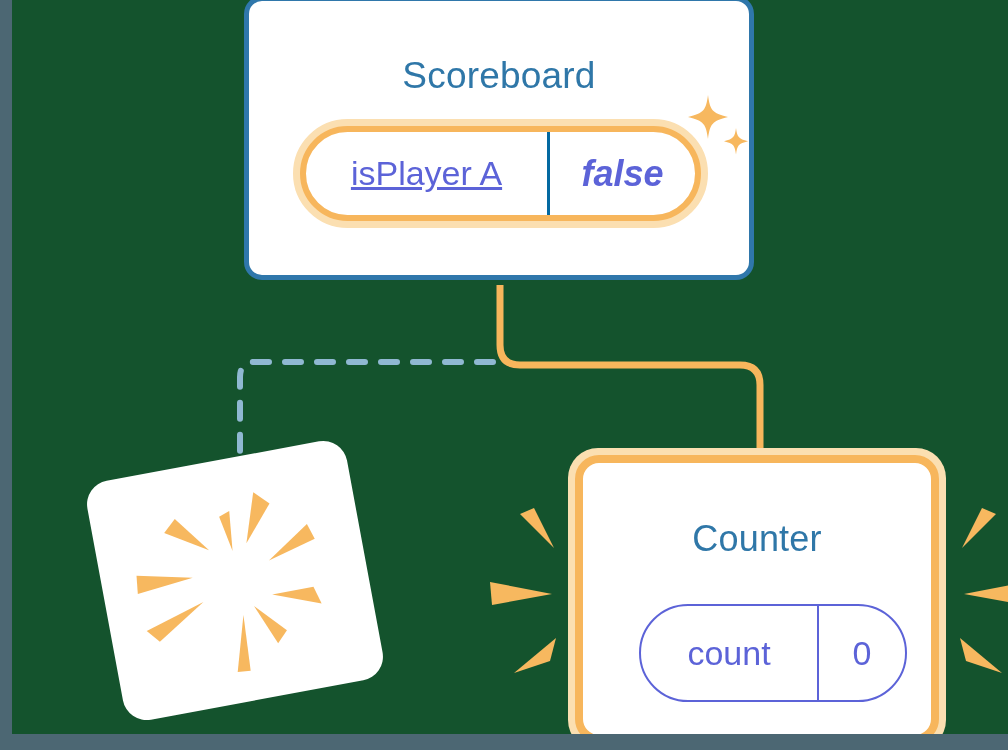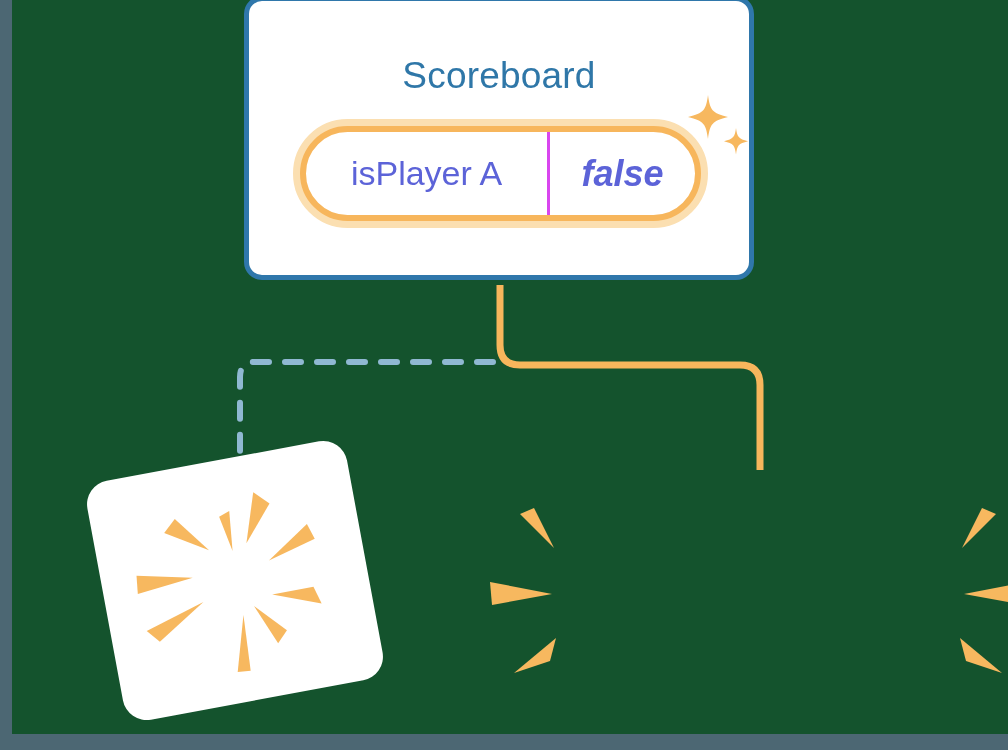--- a/index.html
+++ b/index.html
@@ -78,22 +78,23 @@
     display: flex;
     align-items: stretch;
   }
   .sb-pill-key {
     flex: 0 0 241px;
     display: flex;
     align-items: center;
     justify-content: center;
     color: #5c63d8;
     font-size: 34px;
-    border-right: 3px solid #d946ef;
-    user-select: none;
+    border-right: 3px solid #0369a1;
+    user-select: none;
+    text-decoration: underline;
   }
   .sb-pill-val {
     flex: 1 1 auto;
     display: flex;
     align-items: center;
     justify-content: center;
     color: #5c63d8;
     font-size: 36px;
     font-weight: 700;
     user-select: none;
@@ -242,20 +243,30 @@
     </div>
   </div>
 
   <svg class="sparkles" viewBox="0 0 70 70" width="70" height="70">
     <g fill="#f7b85f">
       <path d="M24,3 C26,18 28,21 44,25 C28,29 26,32 24,47 C22,32 20,29 4,25 C20,21 22,18 24,3 Z"></path>
       <path d="M52,36 C53.2,45 54.4,46.8 64,49.2 C54.4,51.6 53.2,53.4 52,62.4 C50.8,53.4 49.6,51.6 40,49.2 C49.6,46.8 50.8,45 52,36 Z"></path>
     </g>
   </svg>
 
+  <div class="counter-card">
+    <div class="counter-card-inner">
+      <div class="card-title">Counter</div>
+
+      <div class="ct-pill">
+        <div class="ct-pill-key">count</div>
+        <div class="ct-pill-val">0</div>
+      </div>
+    </div>
+  </div>
 
   <svg class="burst-counter" viewBox="0 0 560 210" width="560" height="210">
     <g fill="#f7b85f">
 
       <polygon points="42,28 56,22 76,62"></polygon>
       <polygon points="12,96 14,119 74,108"></polygon>
       <polygon points="36,187 78,152 72,175"></polygon>
 
       <polygon points="518,28 504,22 484,62"></polygon>
       <polygon points="548,96 546,119 486,108"></polygon>

